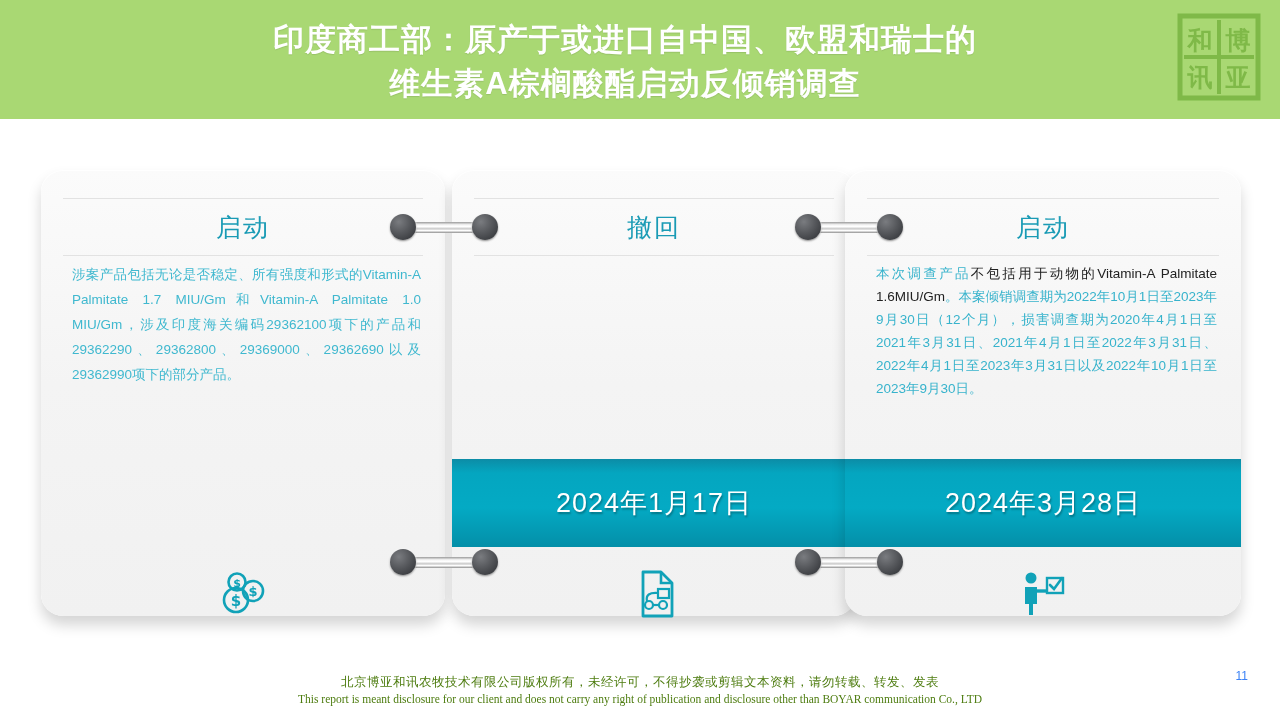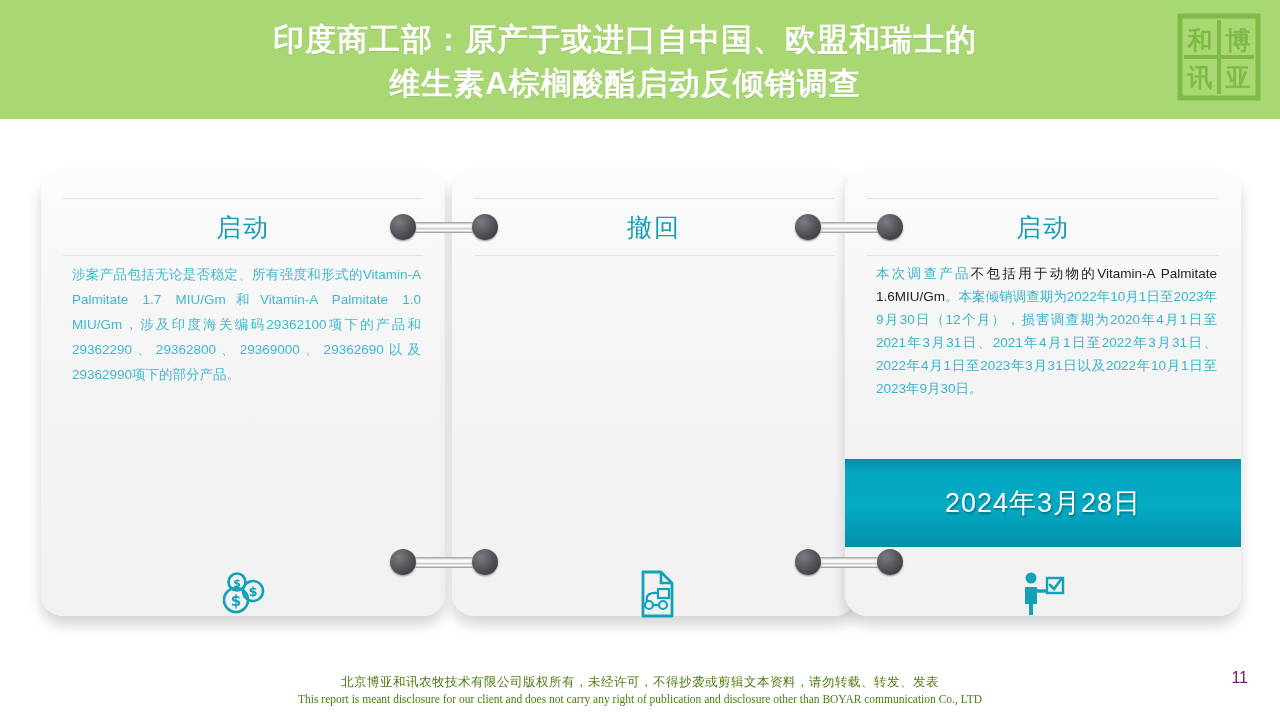--- a/index.html
+++ b/index.html
@@ -84,21 +84,21 @@
   .conn .cap.r{right:0;}
   
   .footer{
     position:absolute;left:0;top:674px;width:1280px;text-align:center;
     color:#4d7c0f;line-height:17px;pointer-events:none;
   }
   .footer .f1{font-size:12.5px;letter-spacing:.5px;}
   .footer .f2{font-size:11.5px;font-family:"Liberation Serif","DejaVu Serif",serif;}
   .page-num{
     position:absolute;right:32px;top:669px;
-    color:#701a75;font-size:16px;
+    color:#3b82f6;font-size:12px;
   }
 </style>
 </head>
 <body>
 
 <div class="header">
   <div class="header-title">
     <span class="ln">印度商工部：原产于或进口自中国、欧盟和瑞士的</span>
     <span class="ln">维生素A棕榈酸酯启动反倾销调查</span>
   </div>
@@ -141,20 +141,23 @@
           </g>
         </svg>
       </span>
     </div>
   </div>
 
   <div class="card c2">
     <div class="card-head">
       <span class="ttl">撤回</span>
     </div>
+    <div class="date-bar">
+      <span class="dt">2024年1月17日</span>
+    </div>
     <div class="icon-zone">
       <span>
         <svg width="44" height="50" viewBox="0 0 44 50">
           <path d="M11 3 h18 l11 11 v33 h-29 z" fill="none" stroke="#11a2b8" stroke-width="2.8" stroke-linejoin="round"></path>
           <path d="M29 3 v11 h11" fill="none" stroke="#11a2b8" stroke-width="2.6"></path>
           <rect x="26" y="20" width="11" height="9" fill="none" stroke="#11a2b8" stroke-width="2.2"></rect>
           <circle cx="17" cy="36" r="4" fill="none" stroke="#11a2b8" stroke-width="2.2"></circle>
           <circle cx="31" cy="36" r="4" fill="none" stroke="#11a2b8" stroke-width="2.2"></circle>
           <line x1="21" y1="36" x2="27" y2="36" stroke="#11a2b8" stroke-width="2.2"></line>
           <path d="M15 32 q-2 -9 11 -8" fill="none" stroke="#11a2b8" stroke-width="2.2"></path>

